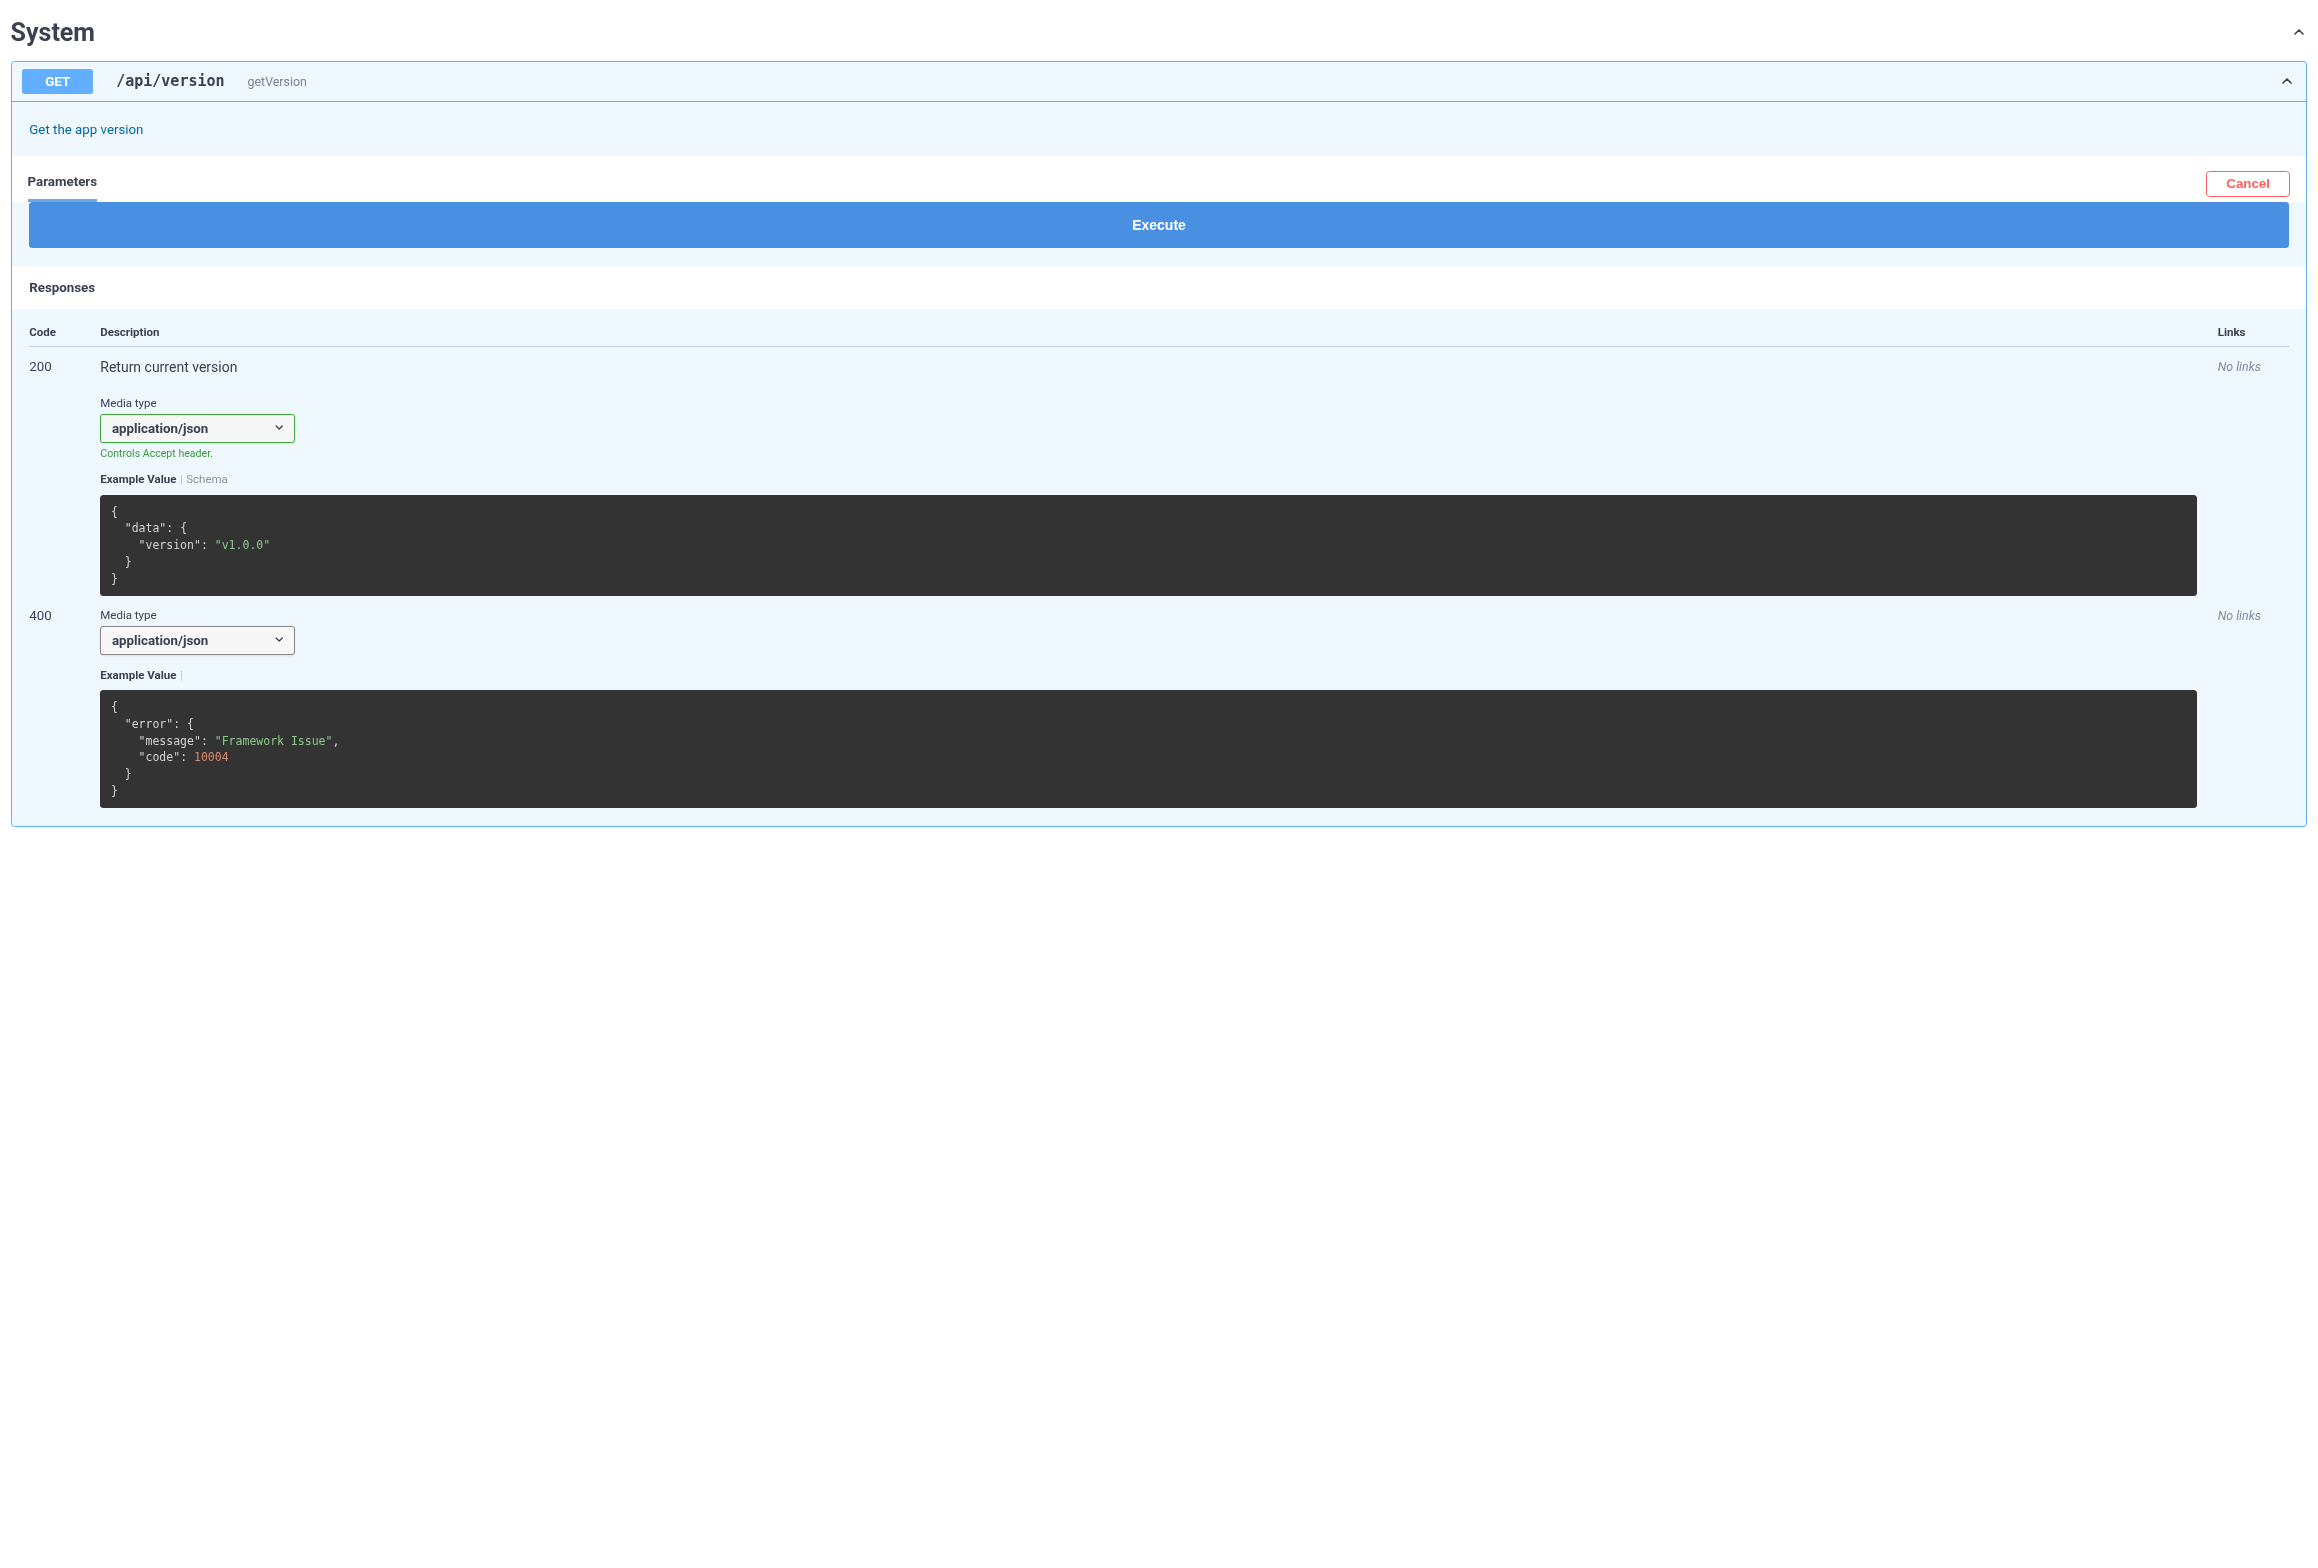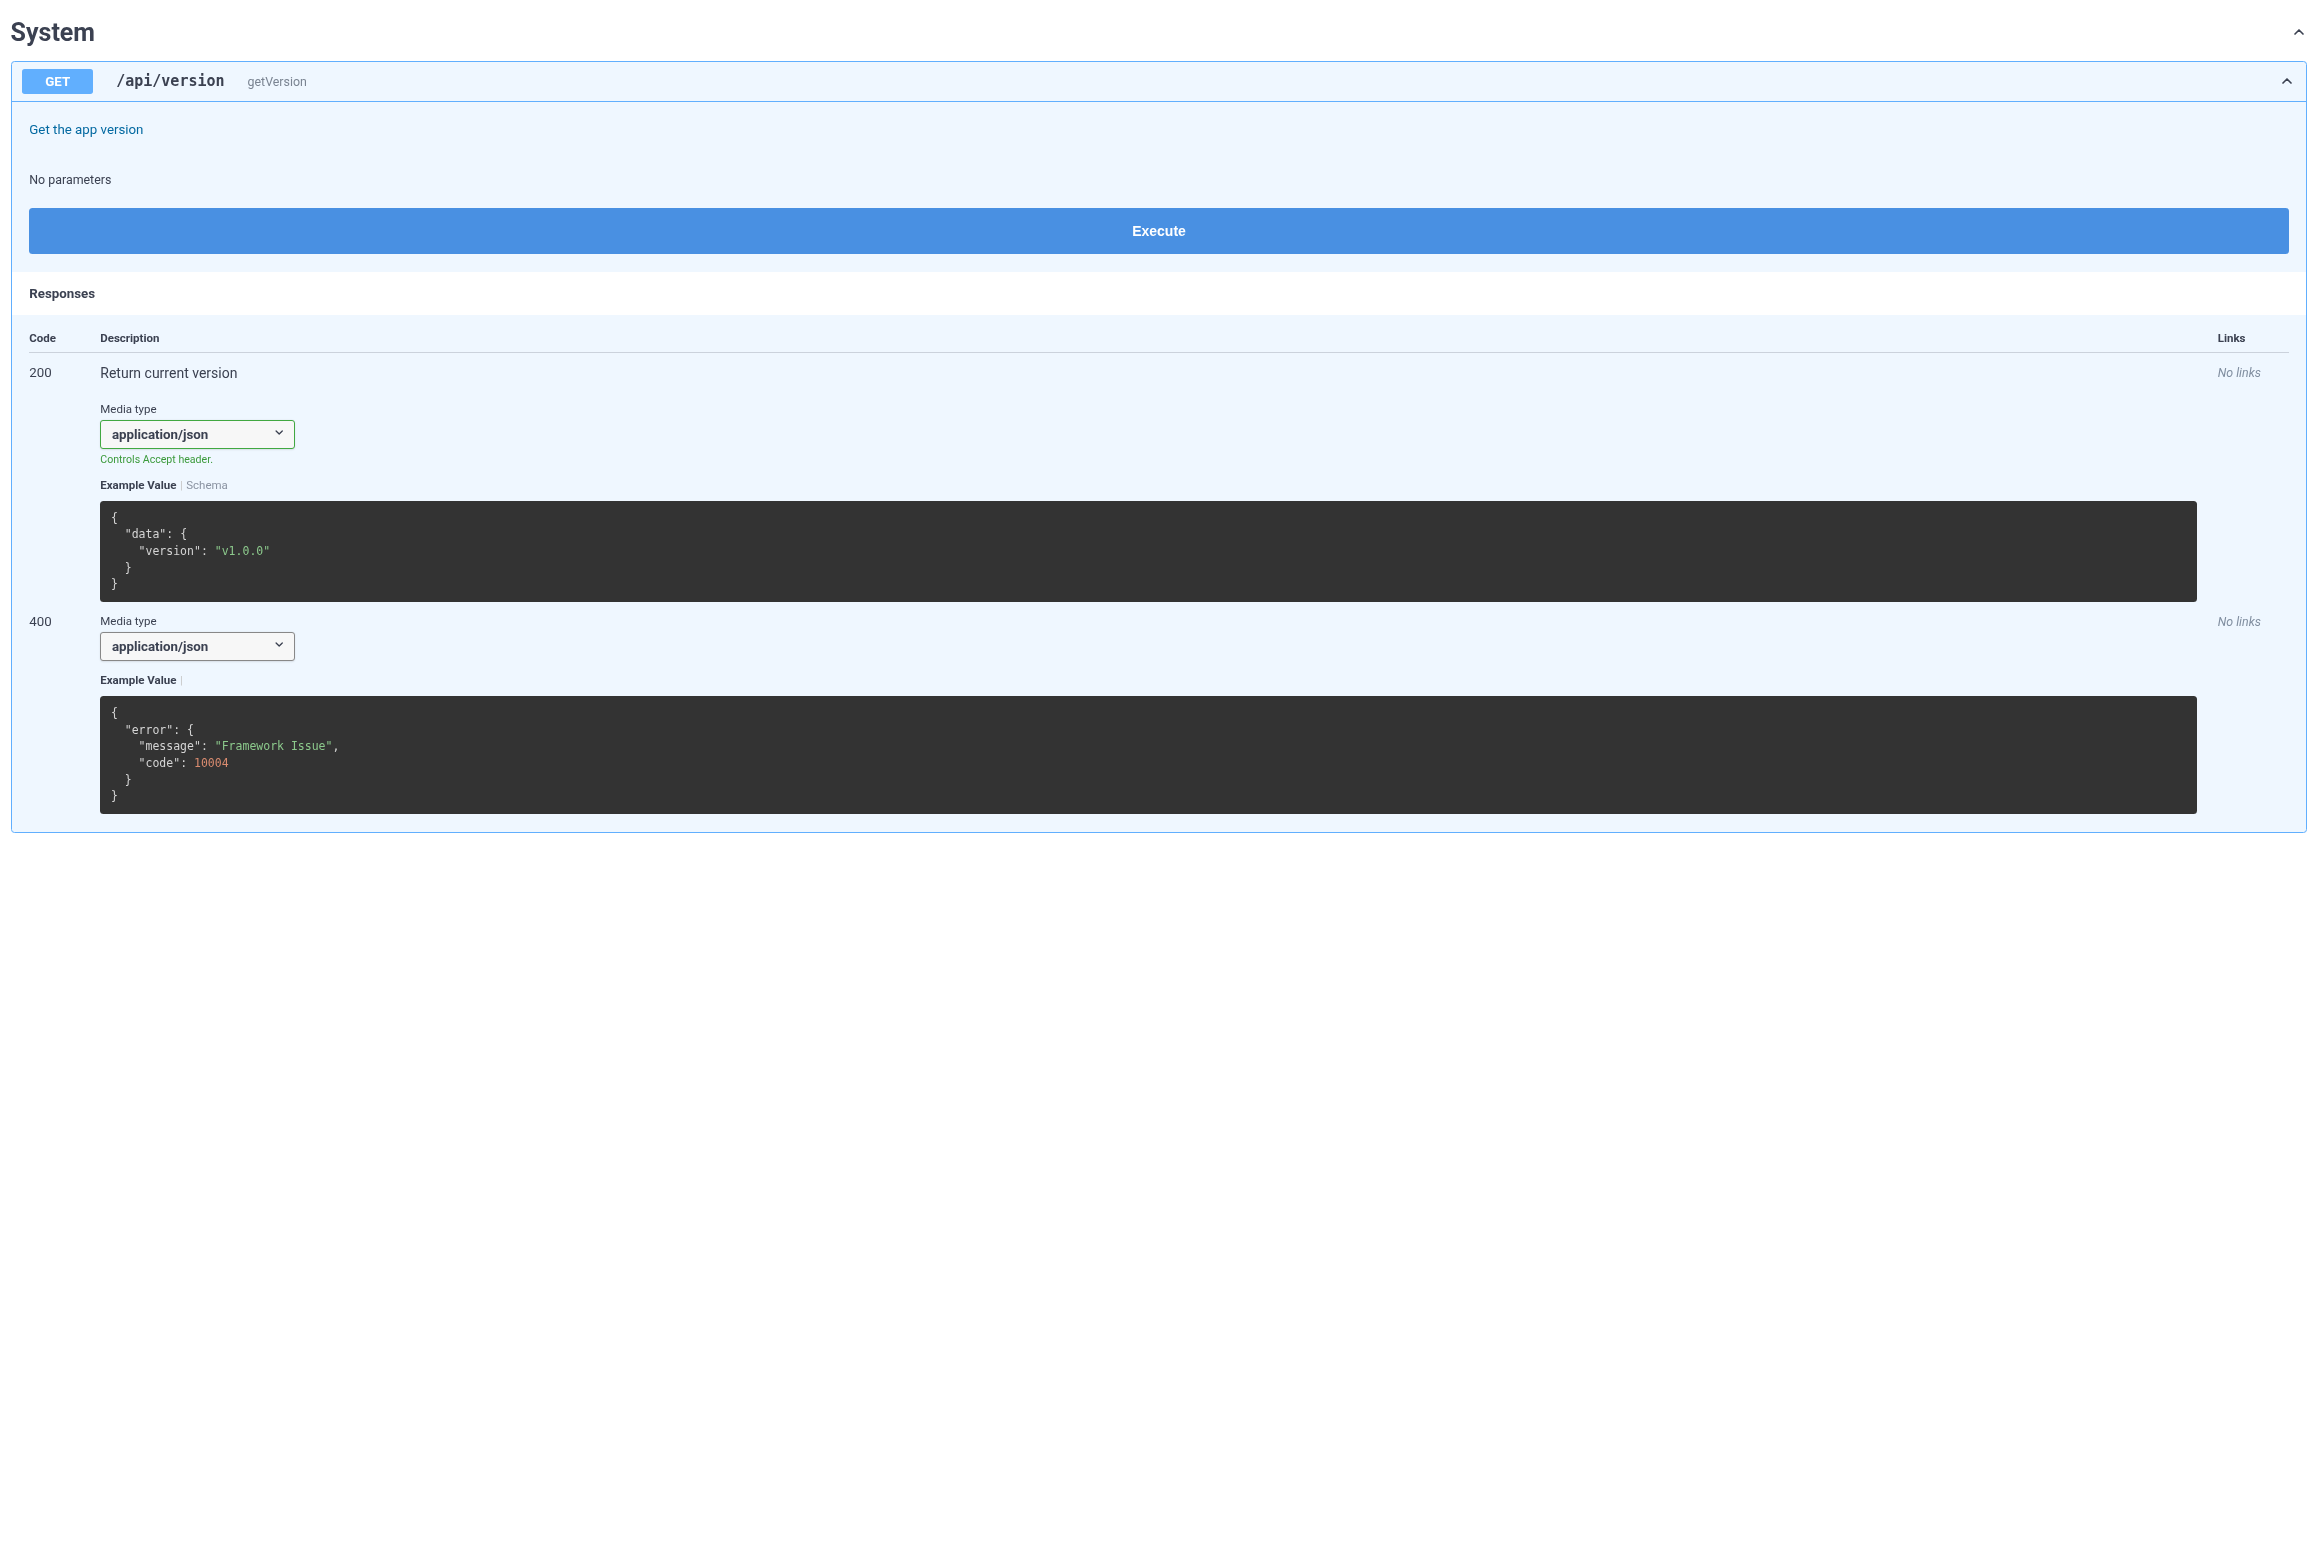--- a/index.html
+++ b/index.html
@@ -255,22 +255,27 @@
     <span class="op-id">getVersion</span>
     <span class="chevron">
       <svg viewBox="0 0 24 24" fill="none" stroke="#3b4151" stroke-width="2.5" stroke-linecap="round" stroke-linejoin="round">
           <polyline points="6 15 12 9 18 15"></polyline>
         </svg>
     </span>
   </div>
 
   <div class="opblock-description">Get the app version</div>
 
-
-  <div class="params-body">No parameters</div>
+  <div class="params-header">
+    <span class="params-title-wrap">
+      <span class="params-title">Parameters</span>
+    </span>
+    <button class="cancel-btn">Cancel</button>
+  </div>
+
 
   <div class="execute-bar">
     <button class="execute-btn">Execute</button>
   </div>
 
   <div class="responses-header">Responses</div>
 
   <div class="responses-table">
     <div class="responses-thead">
       <div class="col-code">Code</div>

